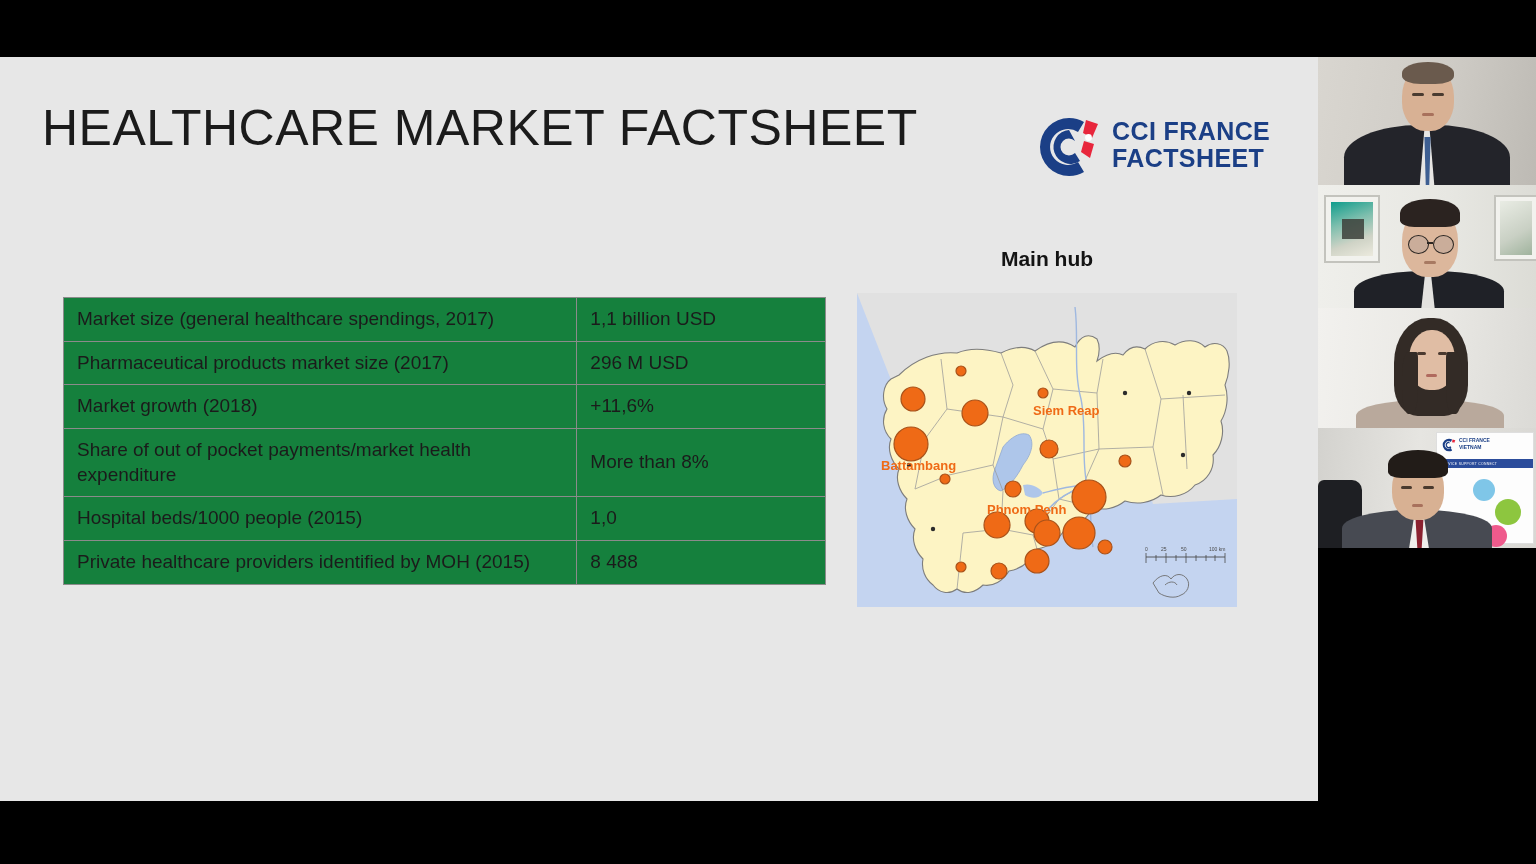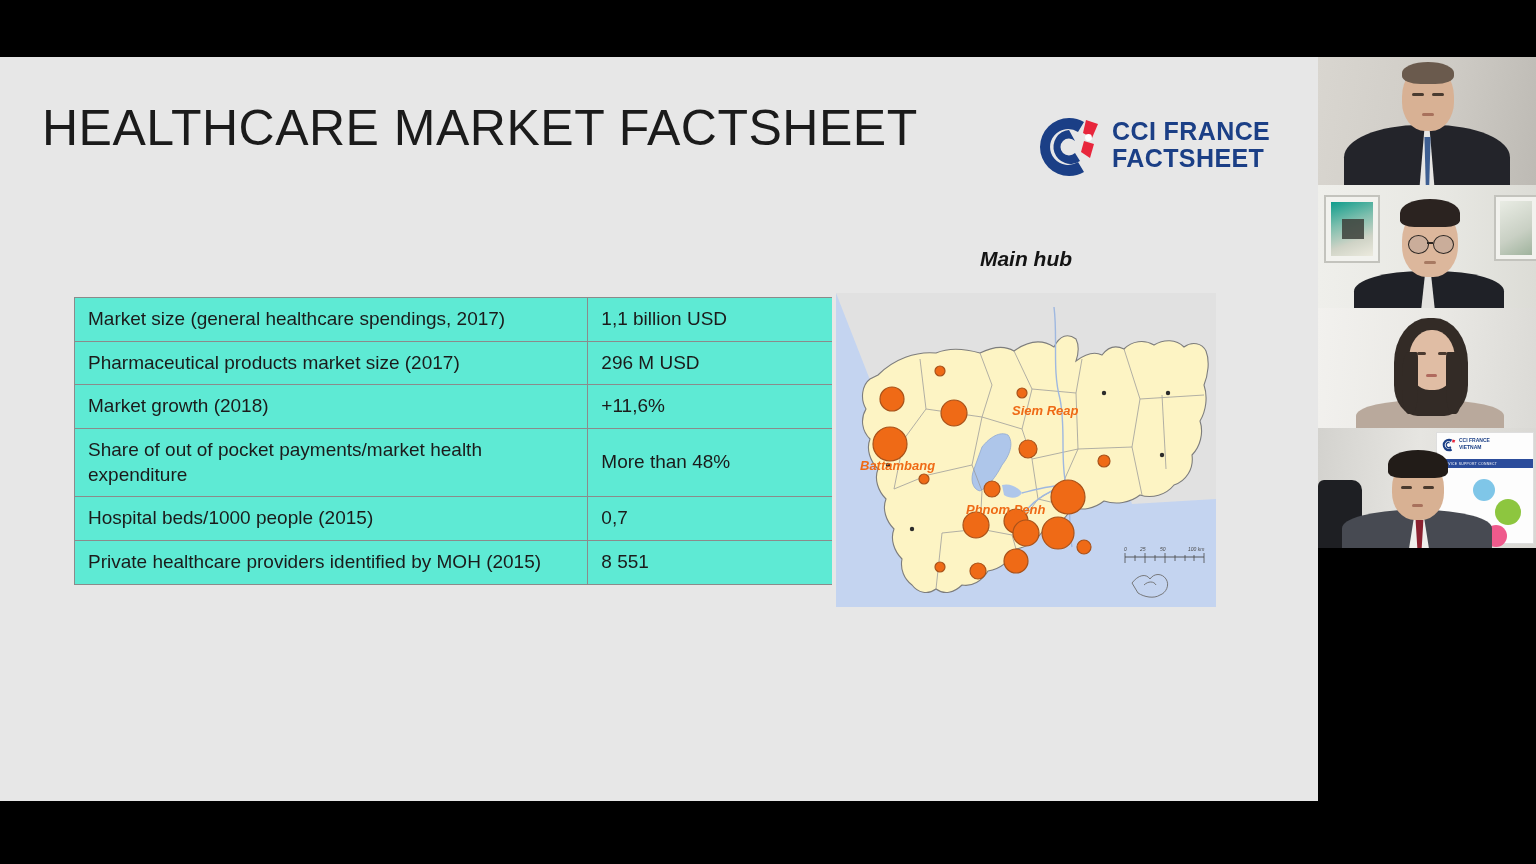--- a/index.html
+++ b/index.html
@@ -55,42 +55,41 @@
     font-size: 25px;
     font-weight: bold;
     color: #1b3f86;
     letter-spacing: 0.4px;
     white-space: nowrap;
   }
 
   
   #factsheet-table {
     position: absolute;
-    left: 74px; top: 240px;
+    left: 63px; top: 240px;
     width: 763px;
     border-collapse: collapse;
-    background: #5eead4;
+    background: #15803d;
   }
   #factsheet-table td {
     border: 1px solid #8b8b8b;
     padding: 9px 13px;
     font-size: 19px;
     color: #1b1b1b;
     vertical-align: middle;
     line-height: 1.3;
   }
   #factsheet-table td.label-cell { width: 483px; }
   #factsheet-table td.value-cell { width: 220px; }
 
   
   #map-panel {
     position: absolute;
-    left: 832px; top: 190px;
+    left: 853px; top: 190px;
     width: 388px;
-    font-style: italic;
   }
   #map-heading {
     text-align: center;
     font-size: 21px;
     font-weight: bold;
     color: #141414;
     margin-bottom: 18px;
   }
   #map-frame {
     position: relative;
@@ -207,29 +206,29 @@
         <tr>
           <td class="label-cell">Pharmaceutical products market size (2017)</td>
           <td class="value-cell">296 M USD</td>
         </tr>
         <tr>
           <td class="label-cell">Market growth (2018)</td>
           <td class="value-cell">+11,6%</td>
         </tr>
         <tr>
           <td class="label-cell">Share of out of pocket payments/market health expenditure</td>
-          <td class="value-cell">More than 48%</td>
+          <td class="value-cell">More than 8%</td>
         </tr>
         <tr>
           <td class="label-cell">Hospital beds/1000 people (2015)</td>
-          <td class="value-cell">0,7</td>
+          <td class="value-cell">1,0</td>
         </tr>
         <tr>
           <td class="label-cell">Private healthcare providers identified by MOH (2015)</td>
-          <td class="value-cell">8 551</td>
+          <td class="value-cell">8 488</td>
         </tr>
       </tbody>
     </table>
 
     <div id="map-panel">
       <div id="map-heading">Main hub</div>
       <div id="map-frame">
         <svg id="map-svg" viewBox="0 0 388 322">
           <rect x="0" y="0" width="388" height="322" fill="#e7e7e7"></rect>
 

